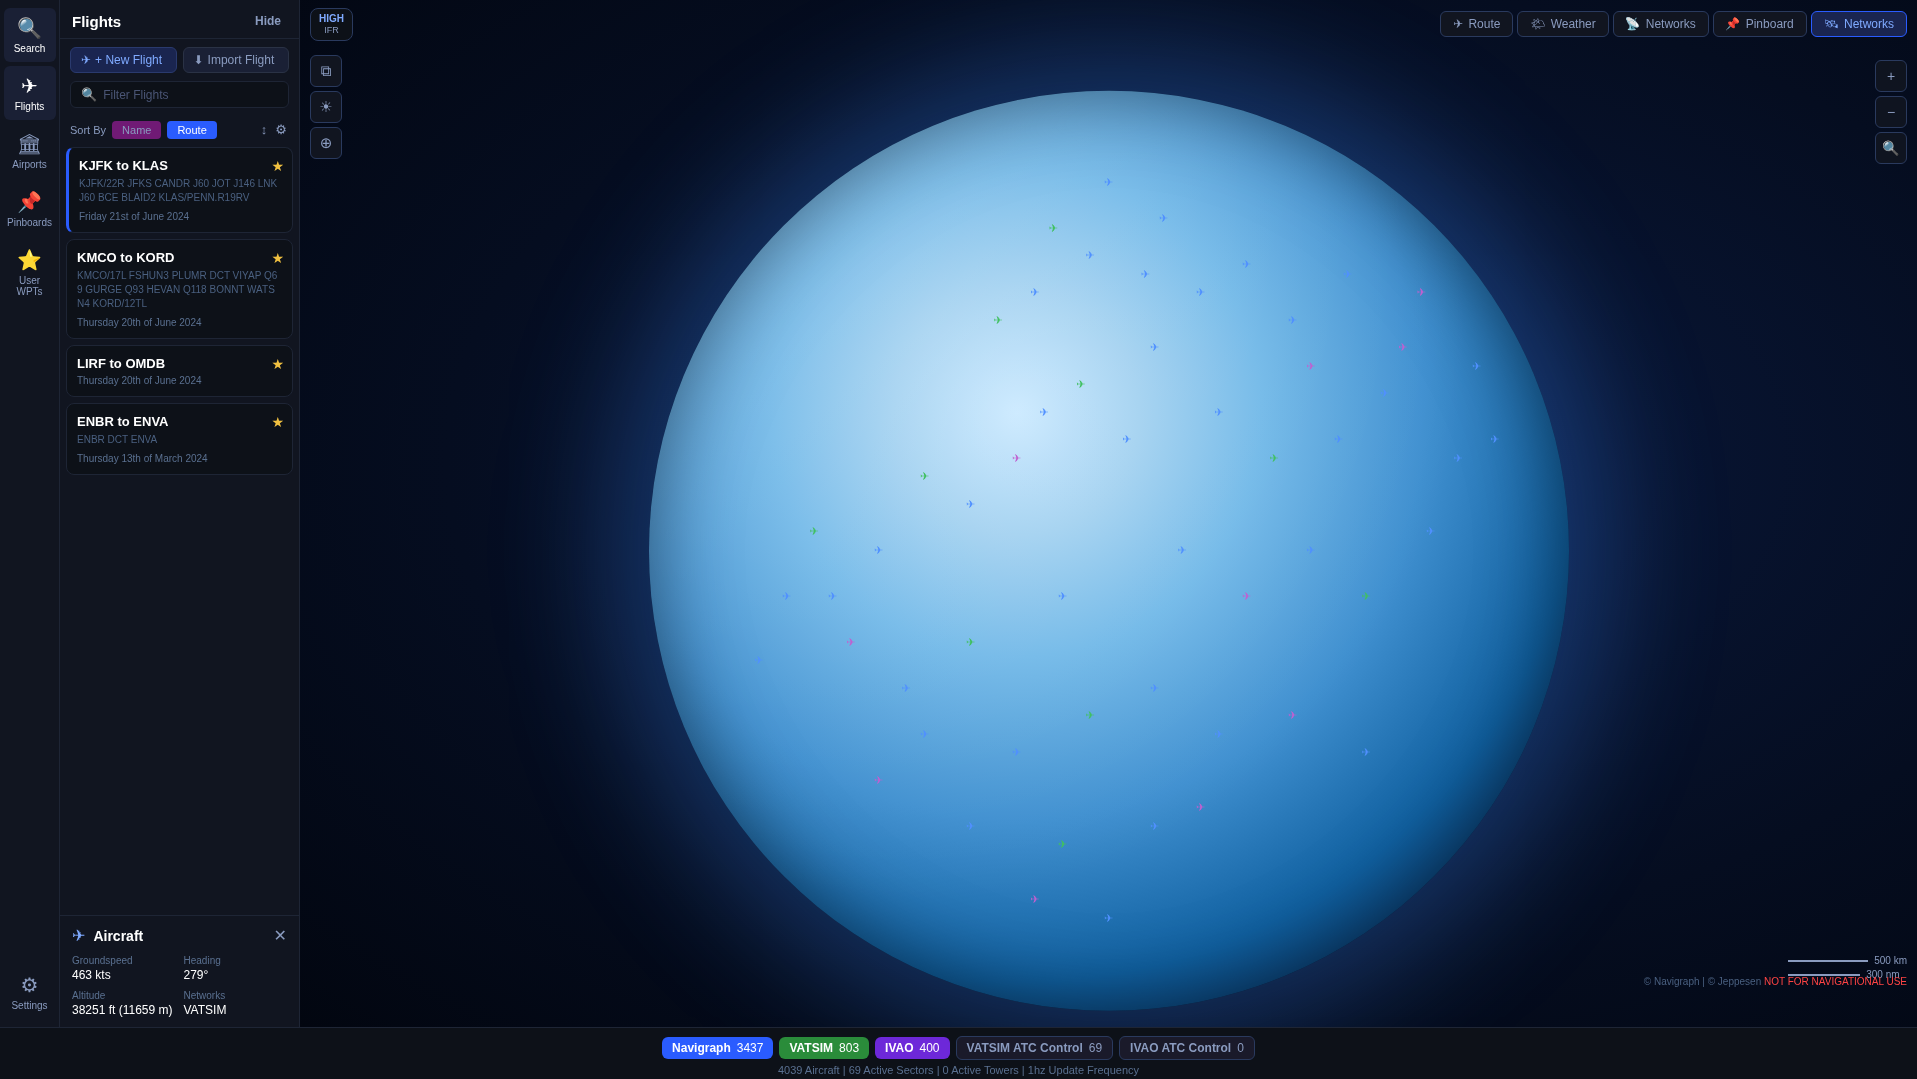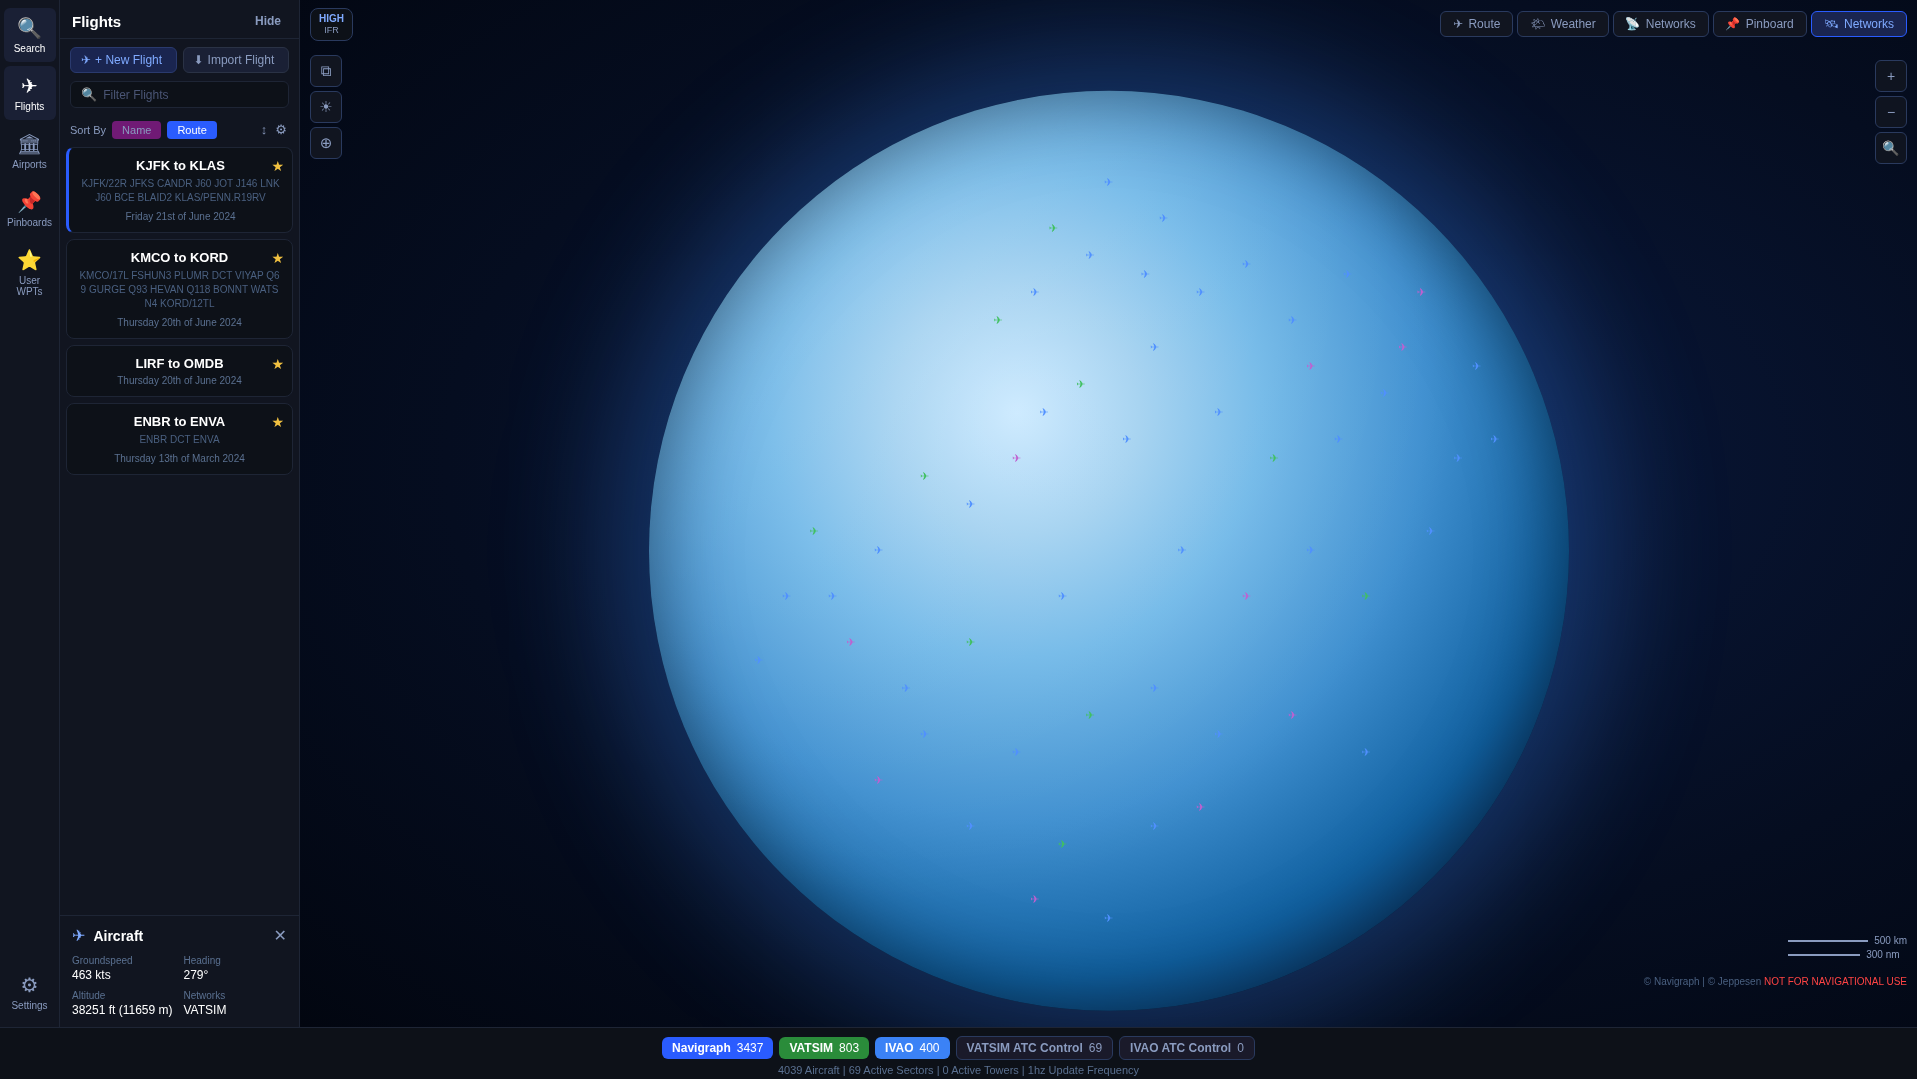--- a/index.html
+++ b/index.html
@@ -160,21 +160,20 @@
       color: #8a9bbf;
       font-size: 13px;
       cursor: pointer;
       padding: 2px;
     }
 
     .flights-list {
       flex: 1;
       overflow-y: auto;
       padding: 0 6px;
-      text-align: center;
     }
     .flights-list::-webkit-scrollbar { width: 4px; }
     .flights-list::-webkit-scrollbar-track { background: transparent; }
     .flights-list::-webkit-scrollbar-thumb { background: #2a3a5e; border-radius: 2px; }
 
     .flight-item {
       background: #0d1118;
       border: 1px solid #1e2535;
       border-radius: 8px;
       padding: 10px;
@@ -379,21 +378,21 @@
       border: 1px solid #2a3a5e;
       background: rgba(17, 21, 32, 0.9);
       color: #8a9bbf;
       font-size: 14px;
       cursor: pointer;
     }
 
     
     .map-scale {
       position: absolute;
-      bottom: 64px;
+      bottom: 44px;
       right: 10px;
       z-index: 5;
     }
     .scale-line {
       display: flex;
       align-items: center;
       gap: 6px;
       margin-bottom: 3px;
     }
     .scale-bar {
@@ -445,21 +444,21 @@
       align-items: center;
       gap: 6px;
       border-radius: 6px;
       padding: 4px 10px;
       font-size: 12px;
       font-weight: 600;
       cursor: pointer;
     }
     .network-badge.nav { background: #2a5cff; color: #fff; }
     .network-badge.vatsim { background: #2a8c3a; color: #fff; }
-    .network-badge.ivao { background: #3b82f6; color: #fff; }
+    .network-badge.ivao { background: #6d28d9; color: #fff; }
     .network-badge.vatsim-atc { background: #1a1a2a; border: 1px solid #2a3a5e; color: #8a9bbf; }
     .network-badge.ivao-atc { background: #1a1a2a; border: 1px solid #2a3a5e; color: #8a9bbf; }
 
     .badge-count {
       font-size: 12px;
       font-weight: 400;
     }
 
     .status-bar-bottom {
       color: #5a7090;

